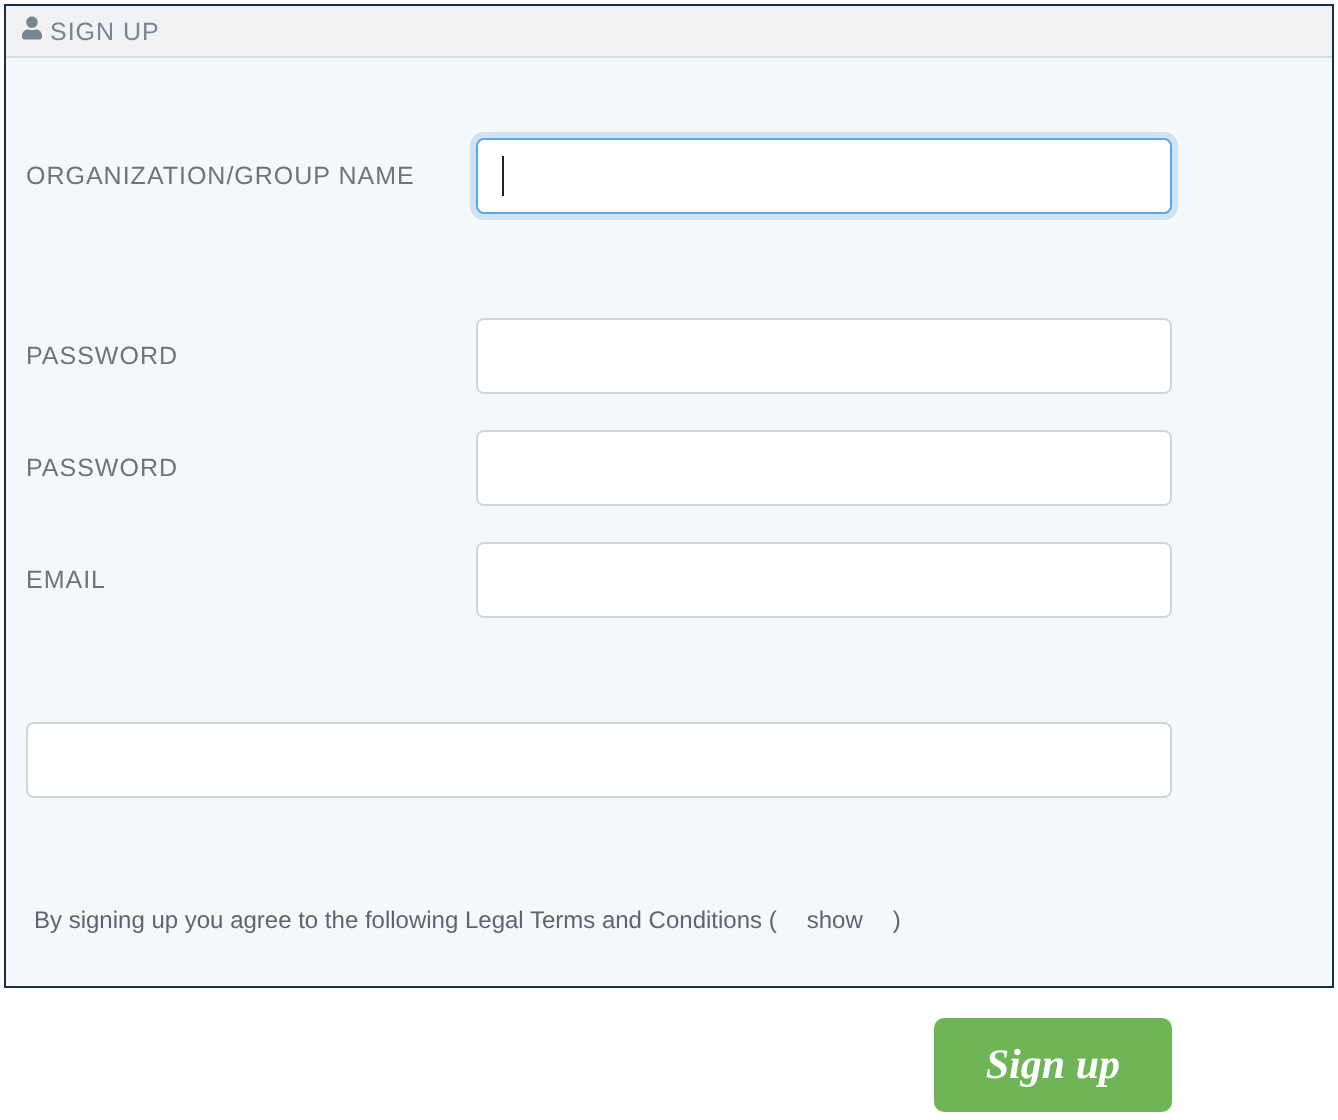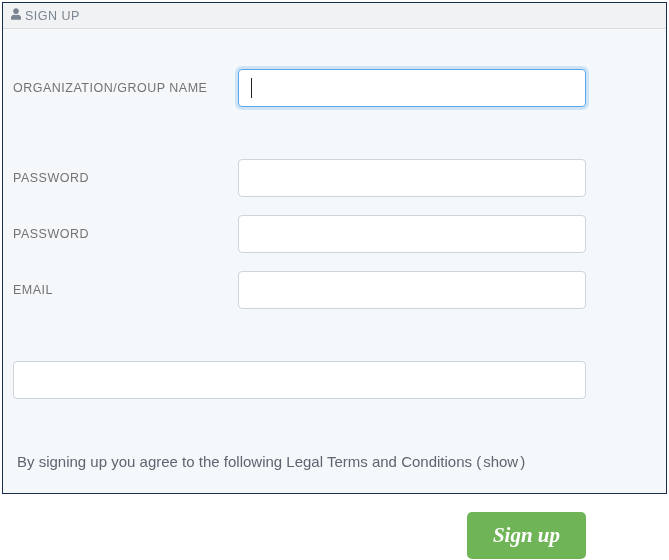--- a/index.html
+++ b/index.html
@@ -72,25 +72,25 @@
       color: #333;
       outline: none;
     }
     .form-input.focused {
       border-color: #5aa7e8;
       box-shadow: 0 0 0 3px rgba(90, 167, 232, 0.25);
     }
     .terms-row {
       margin-top: 36px;
       padding-left: 4px;
-      font-size: 15px;
+      font-size: 12px;
       color: #5d6570;
       display: flex;
       flex-wrap: wrap;
-      gap: 2px;
+      gap: 15px;
       align-items: center;
     }
     .terms-row .show-link {
       cursor: pointer;
       color: #5d6570;
     }
     .button-row {
       margin-top: 42px;
       display: flex;
       justify-content: flex-end;

